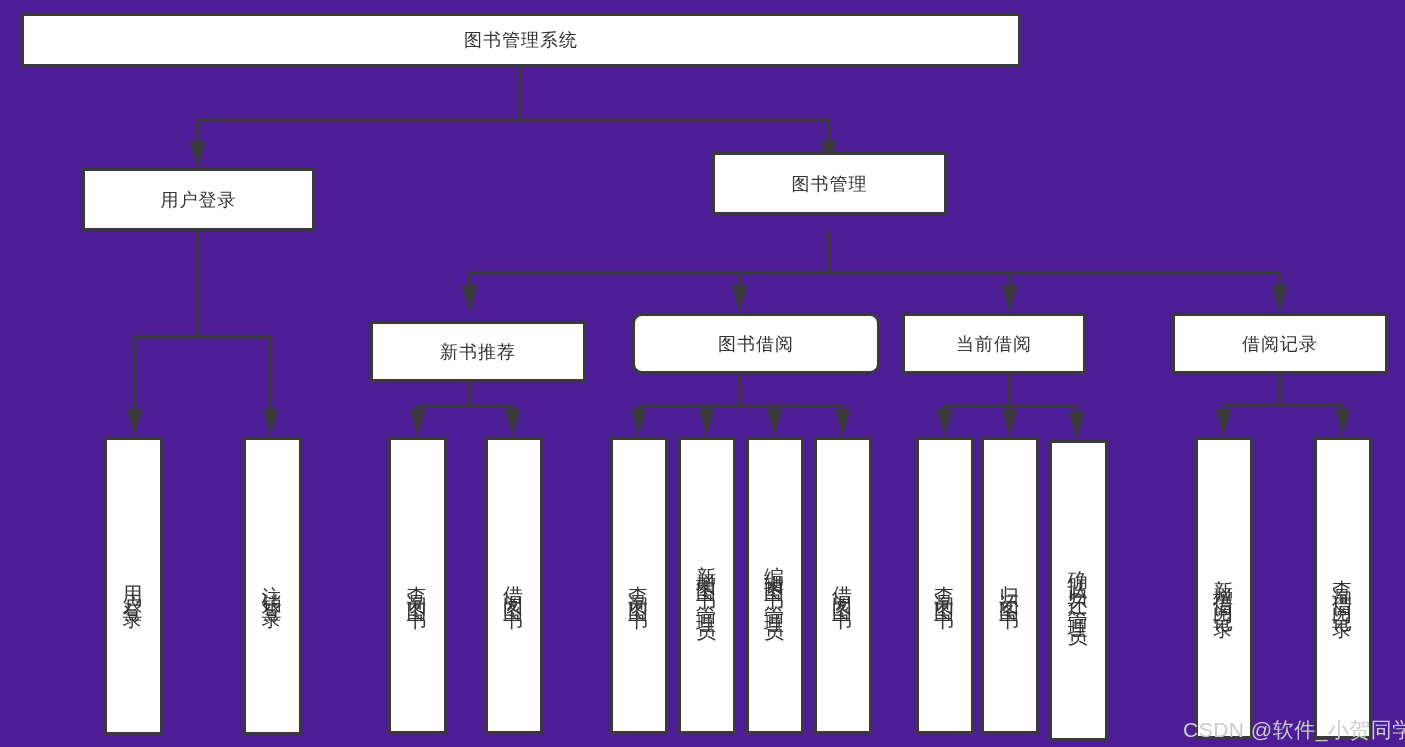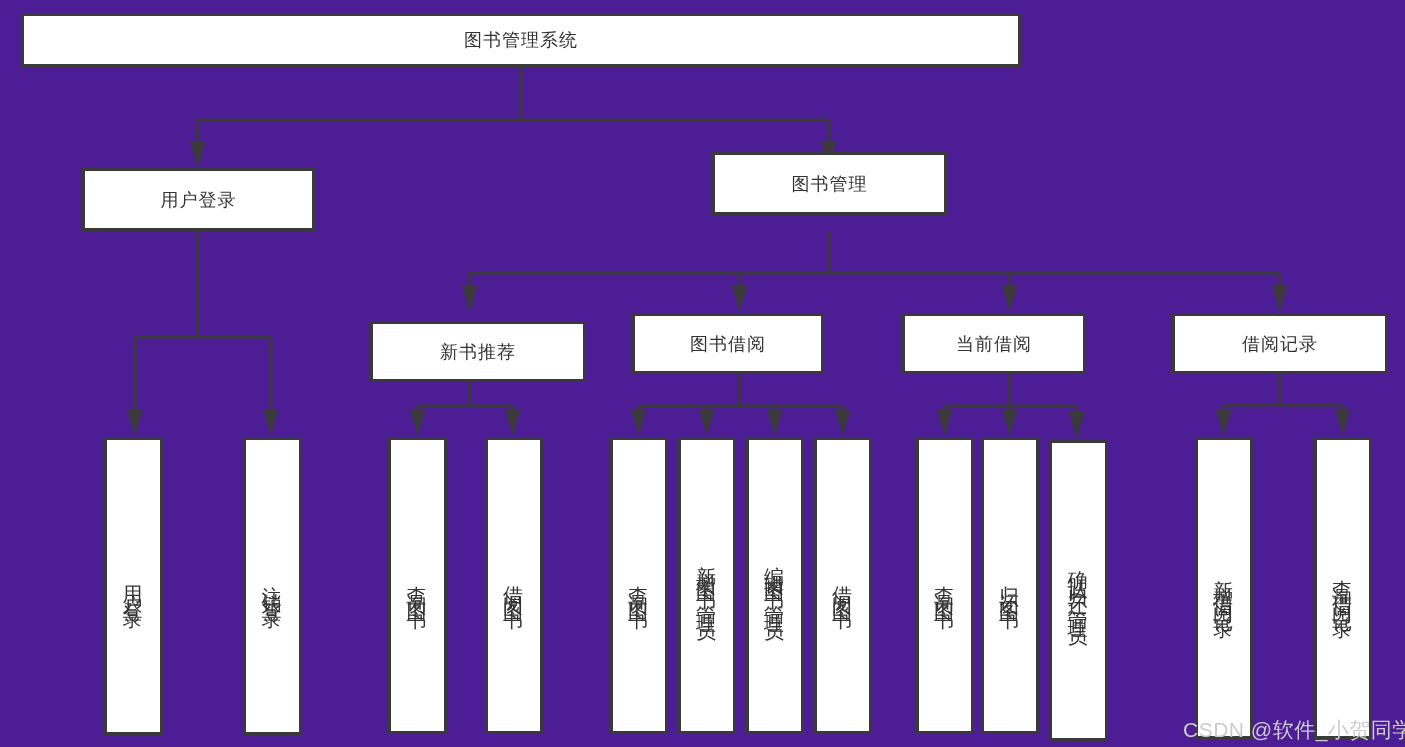--- a/index.html
+++ b/index.html
@@ -68,21 +68,21 @@
       <path class="ln" d="M1343,405 V434" marker-end="url(#arrow)"></path>
     </g>
   </svg>
 
   <div class="box hbox" style="left:21px;top:13px;width:1000px;height:54px;">图书管理系统</div>
 
   <div class="box hbox" style="left:82px;top:168px;width:233px;height:63px;">用户登录</div>
   <div class="box hbox" style="left:712px;top:152px;width:235px;height:63px;">图书管理</div>
 
   <div class="box hbox" style="left:370px;top:313px;width:216px;height:61px;margin-top:8px;">新书推荐</div>
-  <div class="box hbox" style="left:632px;top:313px;width:192px;height:61px;">图书借阅</div>
+  <div class="box hbox" style="left:632px;top:313px;width:248px;height:61px;border-radius:10px;">图书借阅</div>
   <div class="box hbox" style="left:902px;top:313px;width:184px;height:61px;">当前借阅</div>
   <div class="box hbox" style="left:1172px;top:313px;width:216px;height:61px;">借阅记录</div>
 
   <div class="box vbox" style="left:104px;top:437px;width:59px;height:298px;">用户登录</div>
   <div class="box vbox" style="left:243px;top:437px;width:59px;height:298px;">注销登录</div>
 
   <div class="box vbox" style="left:388px;top:437px;width:59px;height:297px;">查询图书</div>
   <div class="box vbox" style="left:485px;top:437px;width:58px;height:297px;">借阅图书</div>
 
   <div class="box vbox" style="left:610px;top:437px;width:58px;height:297px;">查询图书</div>

